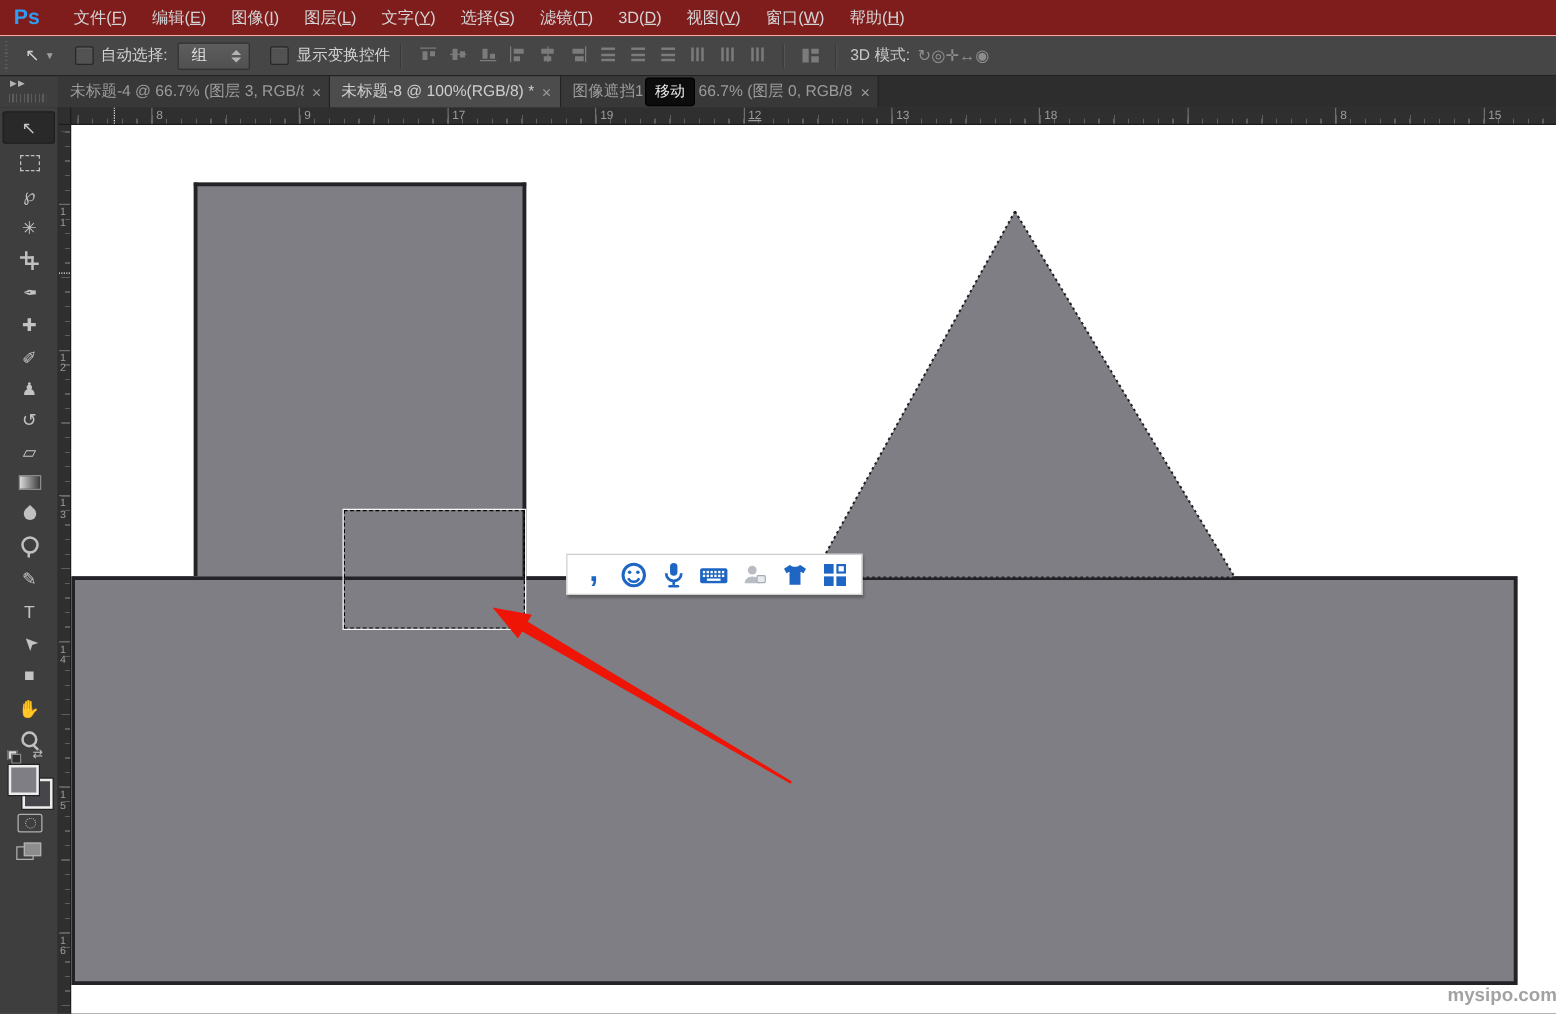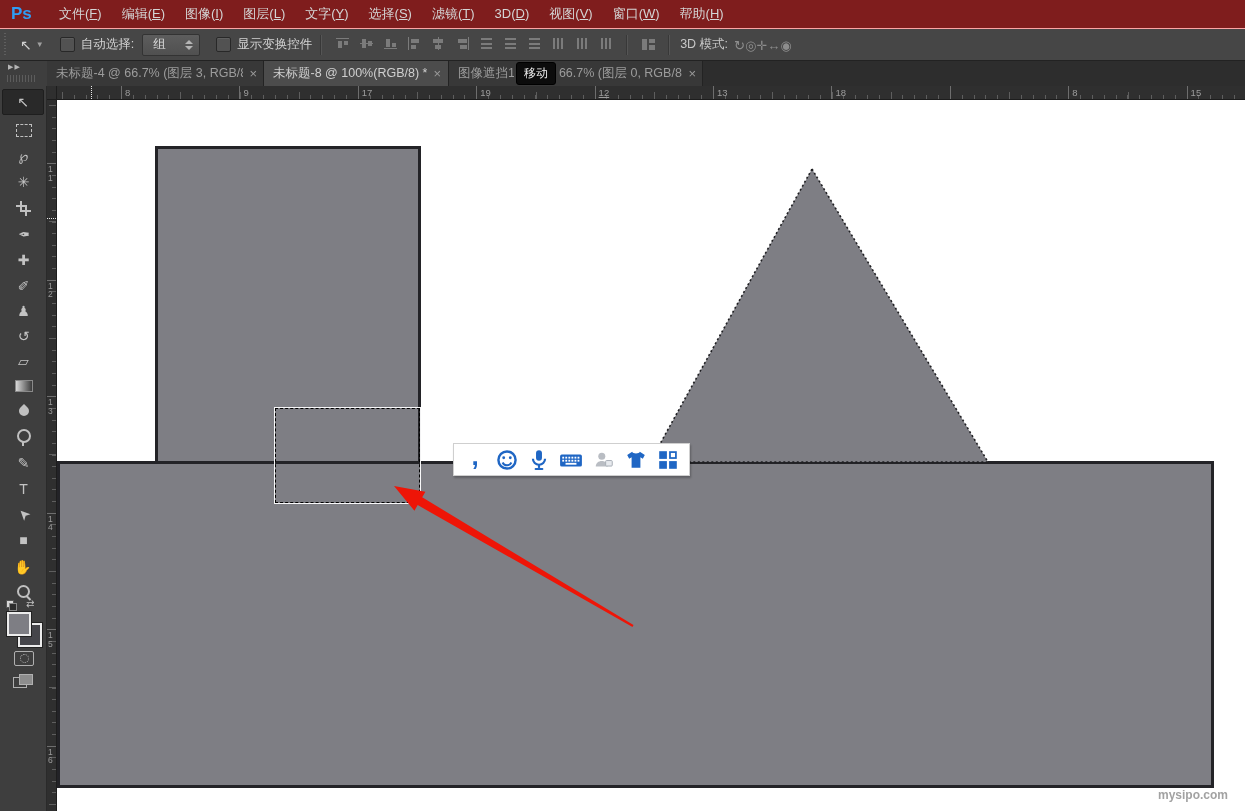--- a/index.html
+++ b/index.html
@@ -87,21 +87,21 @@
 
   
   #canvas{position:absolute;left:57px;top:100px;right:0;bottom:0;background:#ffffff;overflow:hidden;}
   #bottom-rect{position:absolute;left:0;top:361px;width:1157px;height:327px;border:3px solid #232327;box-sizing:border-box;z-index:1;}
   #rect-shape{position:absolute;left:98px;top:46px;width:266px;height:315px;border:3px solid #232327;border-bottom:none;box-sizing:border-box;z-index:2;}
   #shape-svg{position:absolute;left:0;top:0;width:1188px;height:711px;z-index:5;pointer-events:none;}
   #selection-marquee{position:absolute;left:218px;top:308px;width:145px;height:95px;border:1px dashed #000;outline:1px solid rgba(255,255,255,.95);box-sizing:border-box;z-index:4;}
   #ime-bar{position:absolute;left:396px;top:343px;width:237px;height:33px;background:#fff;border:1px solid #cfcfcf;box-shadow:1px 2px 2px rgba(0,0,0,.25);box-sizing:border-box;display:flex;align-items:center;justify-content:space-between;padding:0 9px;z-index:6;}
   .ime-ico{display:inline-flex;align-items:center;justify-content:center;width:24px;height:24px;}
   #ime-logo-part{font-size:26px;font-weight:bold;line-height:10px;margin-top:-8px;}
-  #watermark{position:absolute;left:1101px;top:688px;font-size:12px;font-weight:bold;color:#a2a2a2;z-index:3;}
+  #watermark{position:absolute;left:1101px;top:688px;font-size:15px;font-weight:bold;color:#a2a2a2;z-index:3;}
 </style>
 </head>
 <body>
 
 <div id="app">
 
   <div id="menubar">
     <div id="ps-logo" style="color: rgb(47, 157, 245);">Ps</div>
     <div id="menu-items" style="display:flex;">
         <span class="menu-item">文件(<u>F</u>)</span>

